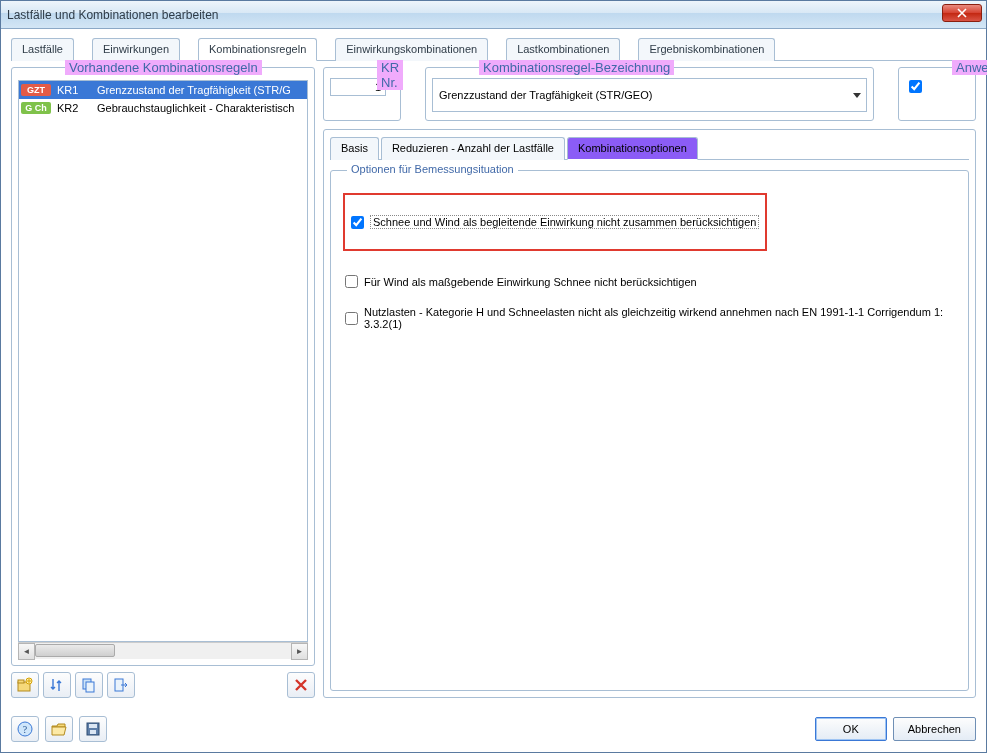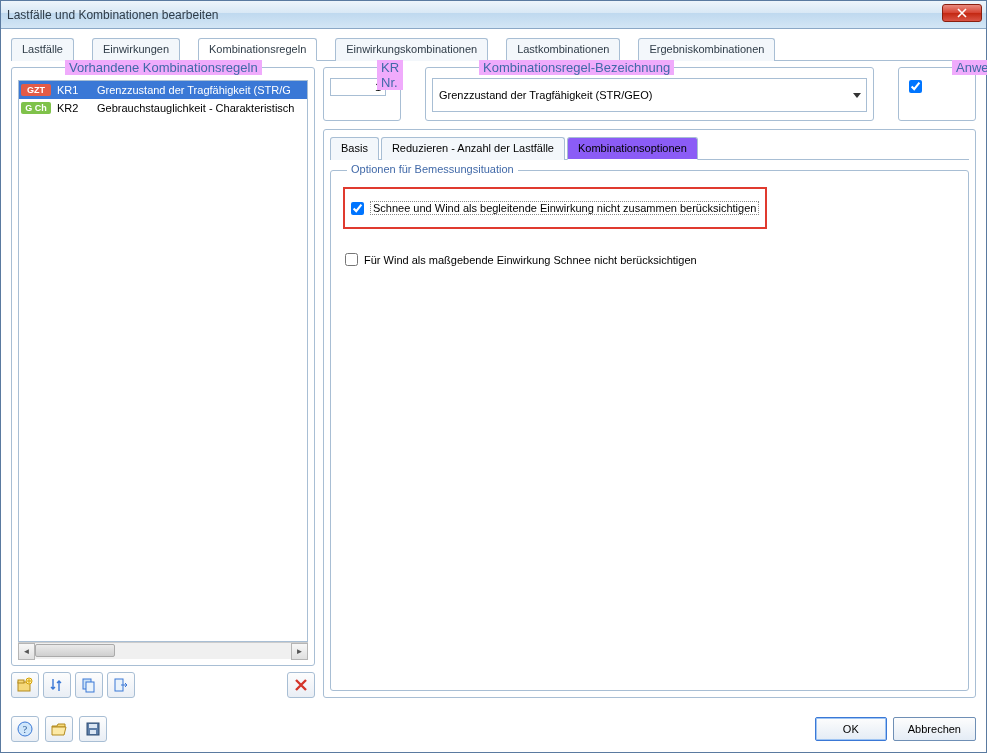--- a/index.html
+++ b/index.html
@@ -242,22 +242,22 @@
 .opt-row {
   display: flex;
   align-items: center;
   gap: 6px;
   margin: 10px 0 18px 4px;
   font-size: 11px;
 }
 .opt-row input[type=checkbox] { width: 13px; height: 13px; }
 .opt-row.highlight {
   border: 2px solid #e03a2f;
-  padding: 12px 6px;
-  margin: 0 0 14px 2px;
+  padding: 20px 6px;
+  margin: 6px 0 14px 2px;
   display: inline-flex;
 }
 .opt-row .dotted {
   border: 1px dotted #888;
   padding: 0 2px;
 }
 .bottom-bar {
   display: flex;
   align-items: center;
   gap: 6px;
@@ -408,20 +408,24 @@
             <div class="opt-row highlight">
               <input type="checkbox" checked="" style="">
               <span class="dotted">Schnee und Wind als begleitende Einwirkung nicht zusammen berücksichtigen</span>
             </div>
 
             <div class="opt-row">
               <input type="checkbox" style="">
               <span>Für Wind als maßgebende Einwirkung Schnee nicht berücksichtigen</span>
             </div>
 
+            <div class="opt-row">
+              <input type="checkbox" style="">
+              <span>Nutzlasten - Kategorie H und Schneelasten nicht als gleichzeitig wirkend annehmen nach EN 1991-1-1 Corrigendum 1: 3.3.2(1)</span>
+            </div>
           </div>
         </div>
       </div>
 
     </div>
   </div>
 
   <div class="bottom-bar">
     <div class="ibtn">
       <svg width="16" height="16" viewBox="0 0 16 16">

